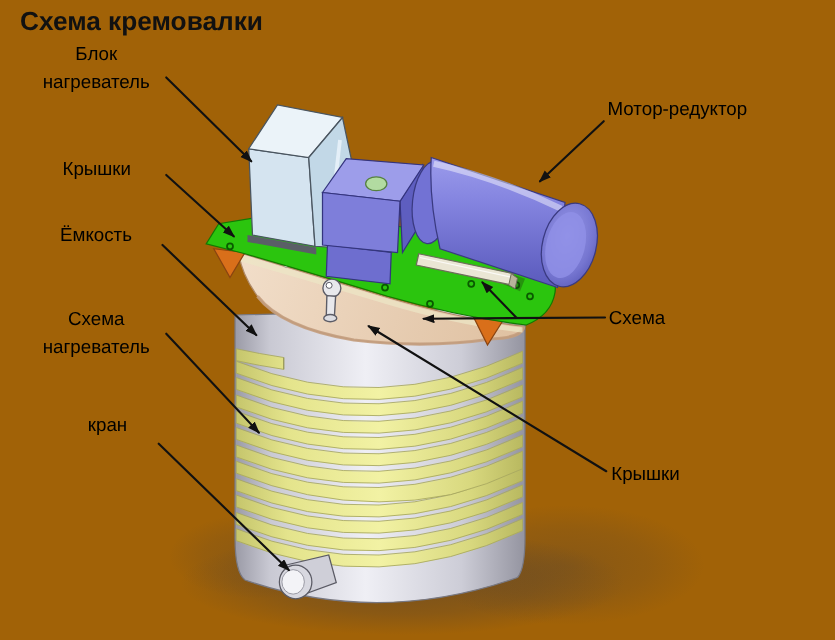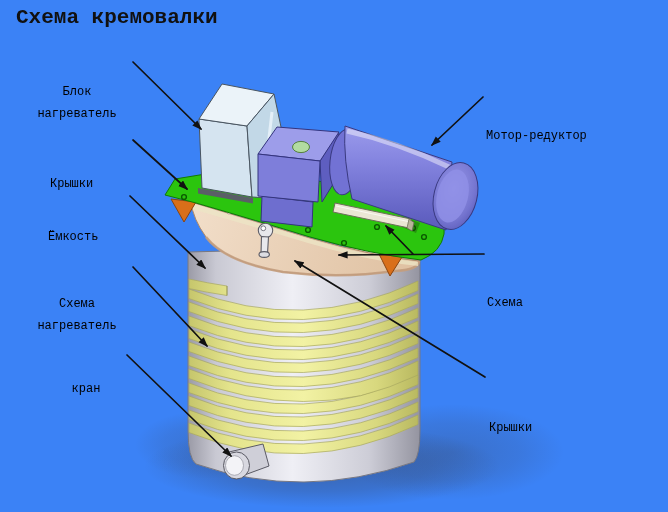--- a/index.html
+++ b/index.html
@@ -1,20 +1,20 @@
 <!DOCTYPE html>
 <html style="--frame-plate-green: #2bc50e; --heater-band-yellow: #ededa0; --tank-gray: #dcdce4; --lid-beige: #e8cfb4; --motor-blue: #8585e0; --gearbox-purple: #7e7eda; --control-unit-blue: #d5e4f0; --bracket-orange: #d96f1a; --knob-green: #b2dba1; --label-text: #000000;"><head>
 <meta charset="utf-8">
 <style>
   html,body{margin:0;padding:0;background:#ffffff;}
-  .stage{position:relative;width:668px;height:512px;background:#3b82f6;overflow:hidden;
-         font-family:Liberation Mono, monospace;}
+  .stage{position:relative;width:668px;height:512px;background:#a16207;overflow:hidden;
+         font-family:Liberation Sans, sans-serif;}
   .stage svg{position:absolute;left:0;top:0;}
   .title{position:absolute;left:16px;top:6px;font-size:21px;font-weight:bold;color:#111;}
-  .lbl{position:absolute;font-size:12px;line-height:22px;color:#000;white-space:nowrap;margin-top:48px;}
+  .lbl{position:absolute;font-size:15px;line-height:22px;color:#000;white-space:nowrap;}
   .lbl.center{text-align:center;}
   .lbl-blok{left:20px;top:33px;width:114px;}
   .lbl-stanina{left:50px;top:125px;}
   .lbl-emkost{left:48px;top:178px;}
   .lbl-lenta{left:14px;top:245px;width:126px;}
   .lbl-sgon{left:42px;top:330px;width:88px;}
   .lbl-motor{left:486px;top:77px;text-align:center;}
   .lbl-kryshki{left:487px;top:244px;}
   .lbl-meshalka{left:489px;top:369px;}
 </style>

